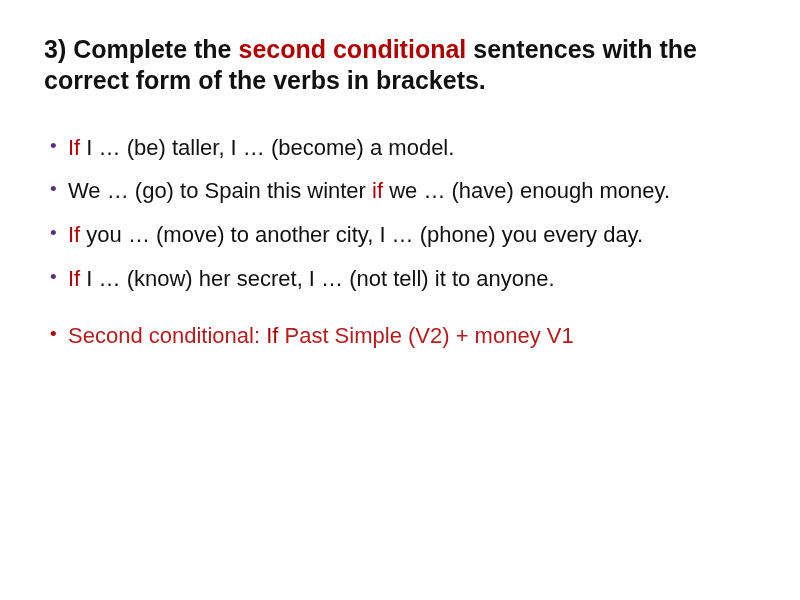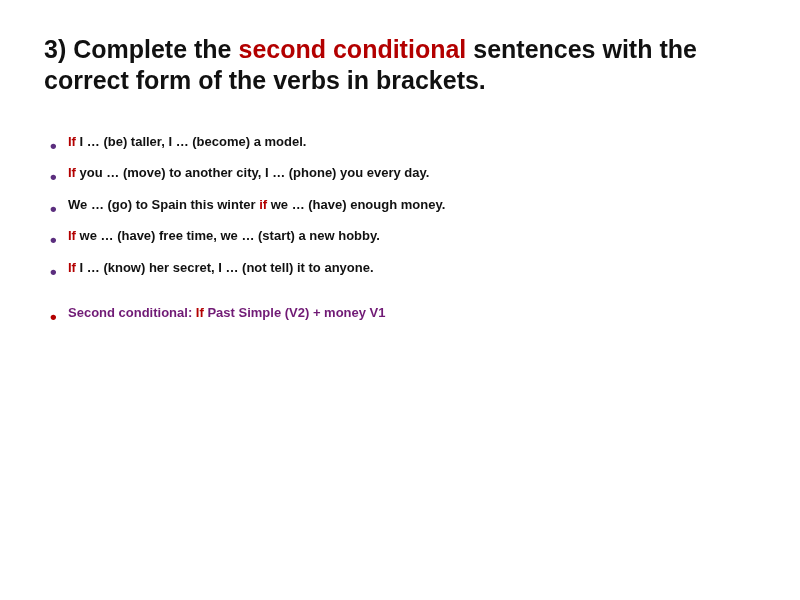--- a/index.html
+++ b/index.html
@@ -29,69 +29,66 @@
     color: #b30000;
   }
   ul.items {
     list-style: none;
     margin: 0;
     padding: 0 0 0 6px;
   }
   ul.items > li {
     position: relative;
     padding-left: 18px;
-    font-weight: 700;
-    font-size: 13px;
+    font-weight: 400;
+    font-size: 22px;
     line-height: 1.35;
     margin: 0 0 14px 0;
     color: #111;
   }
   ul.items > li::before {
     content: "•";
     position: absolute;
     left: 0;
     top: 0;
     color: #5b2e7e;
     font-size: 19px;
     line-height: 1.35;
   }
   ul.items.rules > li::before {
     color: #b30000;
   }
   .kw-if {
     color: #b30000;
   }
   .rules-text {
-    color: #701a75;
+    color: #b91c1c;
   }
   .gap {
     height: 14px;
   }
 </style>
 </head>
 <body>
 
 <div class="slide">
 
   <h1 class="title">
     <span>3) Complete the </span><span class="kw">second conditional</span><span> sentences with the correct form of the verbs in brackets.</span>
   </h1>
 
   <ul class="items">
     <li>
       <span class="kw-if">If</span><span> I … (be) taller, I … (become) a model.</span>
     </li>
     <li>
-      <span class="kw-if">If</span><span> you … (move) to another city, I … (phone) you every day.</span>
-    </li>
-    <li>
       <span>We … (go) to Spain this winter </span><span class="kw-if">if</span><span> we … (have) enough money.</span>
     </li>
     <li>
-      <span class="kw-if">If</span><span> we … (have) free time, we … (start) a new hobby.</span>
+      <span class="kw-if">If</span><span> you … (move) to another city, I … (phone) you every day.</span>
     </li>
     <li>
       <span class="kw-if">If</span><span> I … (know) her secret, I … (not tell) it to anyone.</span>
     </li>
   </ul>
 
   <div class="gap"></div>
 
   <ul class="items rules">
     <li>

